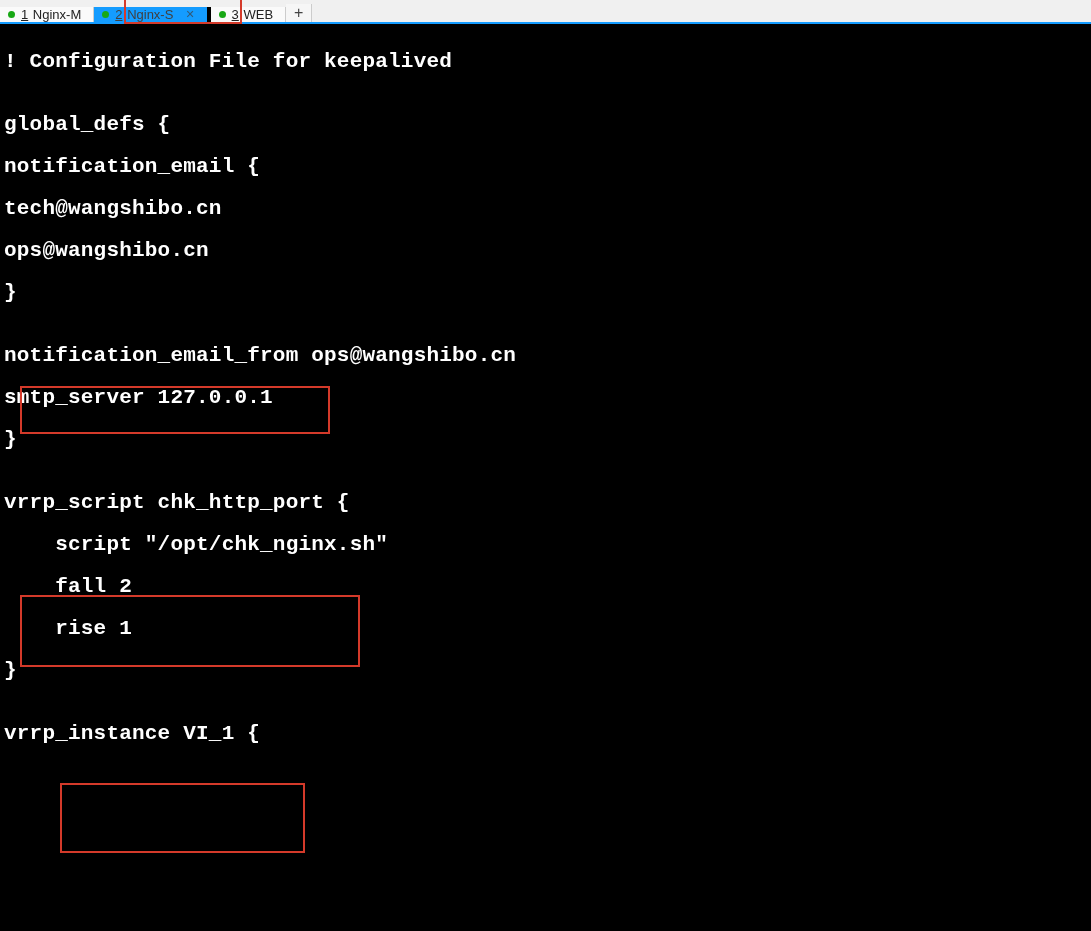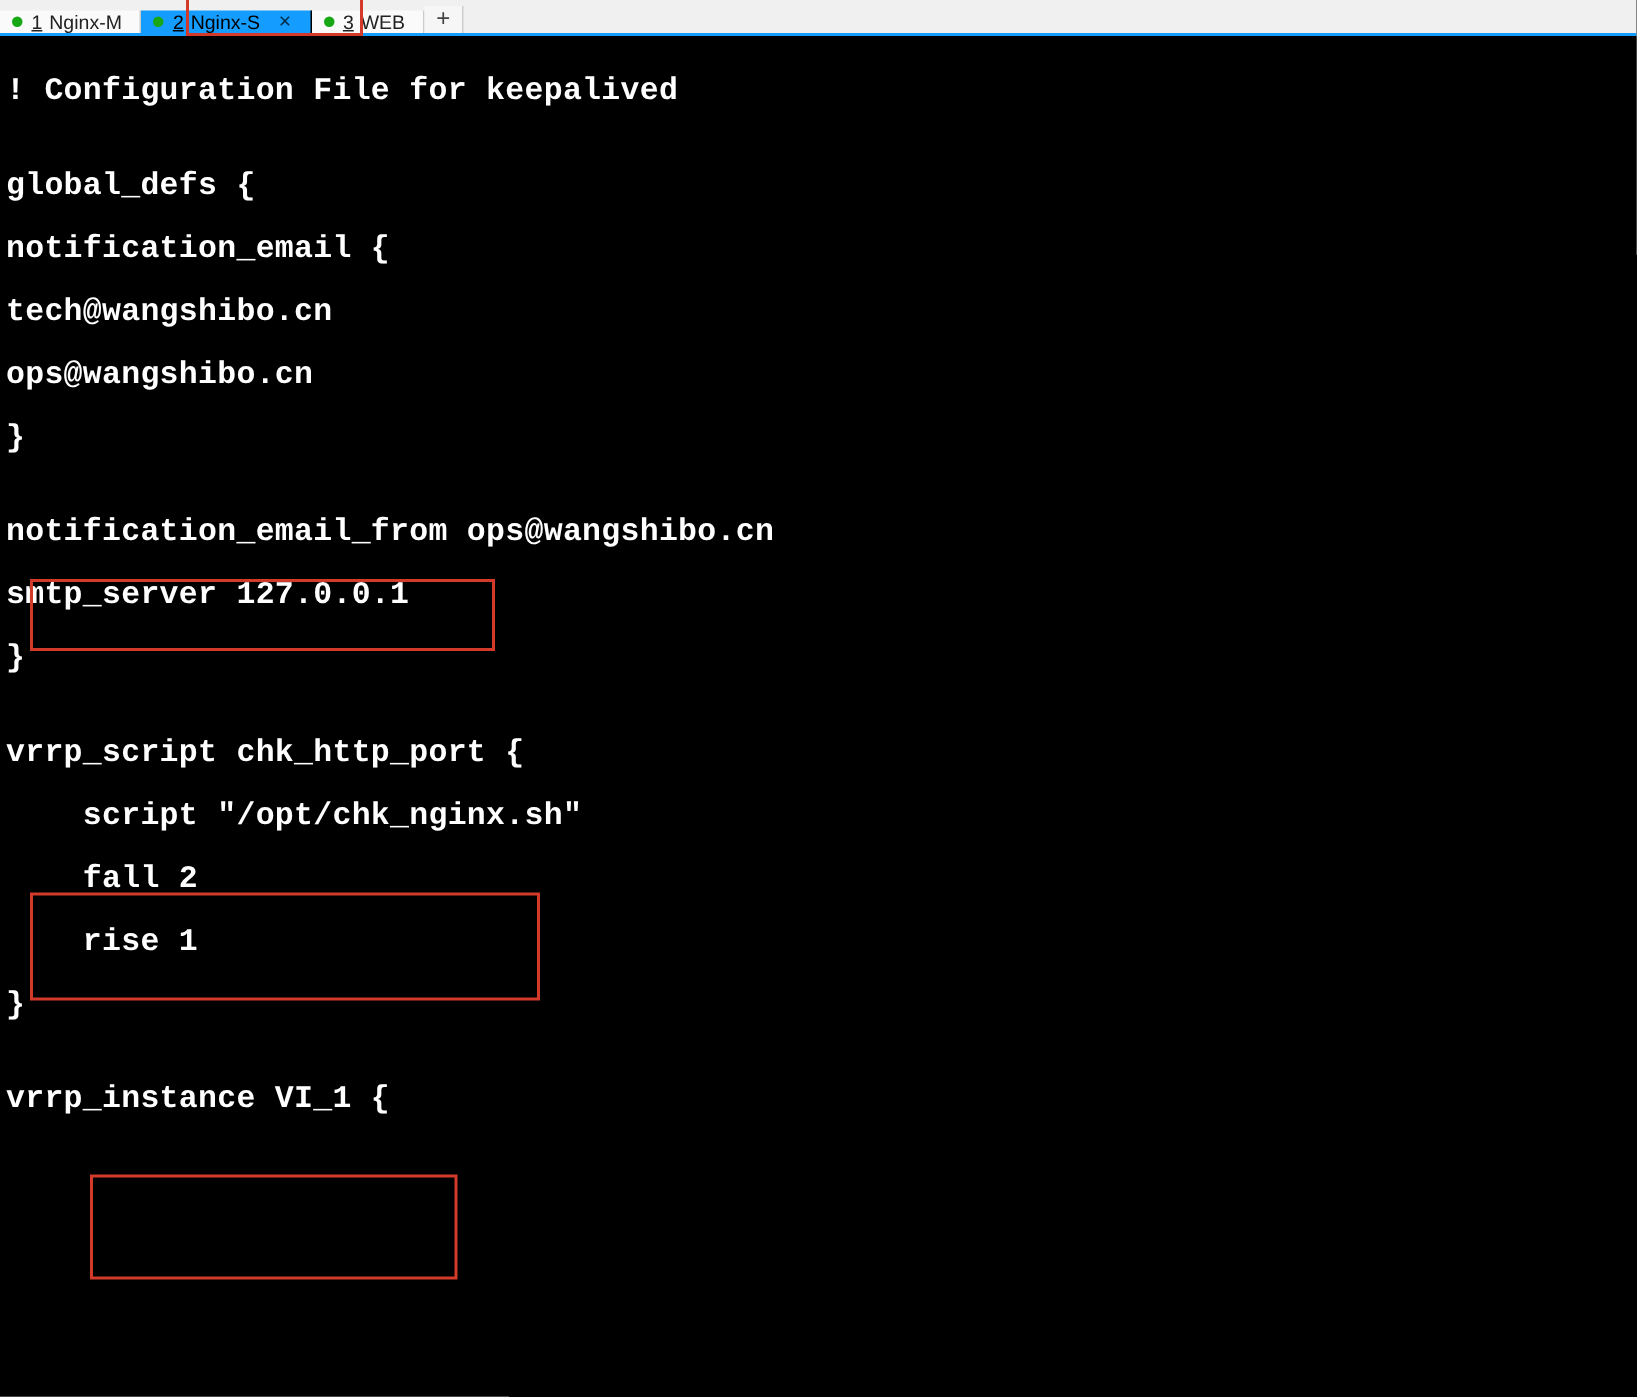--- a/index.html
+++ b/index.html
@@ -33,22 +33,22 @@
     background: #fafafa;
     gap: 6px;
   }
   .tab .dot {
     width: 7px; height: 7px; border-radius: 50%;
     background: #18a815;
     flex: none;
   }
   .tab.active {
     background: #149cff;
-    color: #000000;
-    border-right: 1px solid #000000;
+    color: #404040;
+    border-right: 4px solid #000000;
   }
   .tab.active .dot { background: #18a815; }
   .tab .num { text-decoration: underline; margin-right: 1px; }
   .tab .close {
     margin-left: 6px;
     font-size: 11px;
     opacity: .7;
   }
   .tab.newtab {
     width: 26px; justify-content: center;

